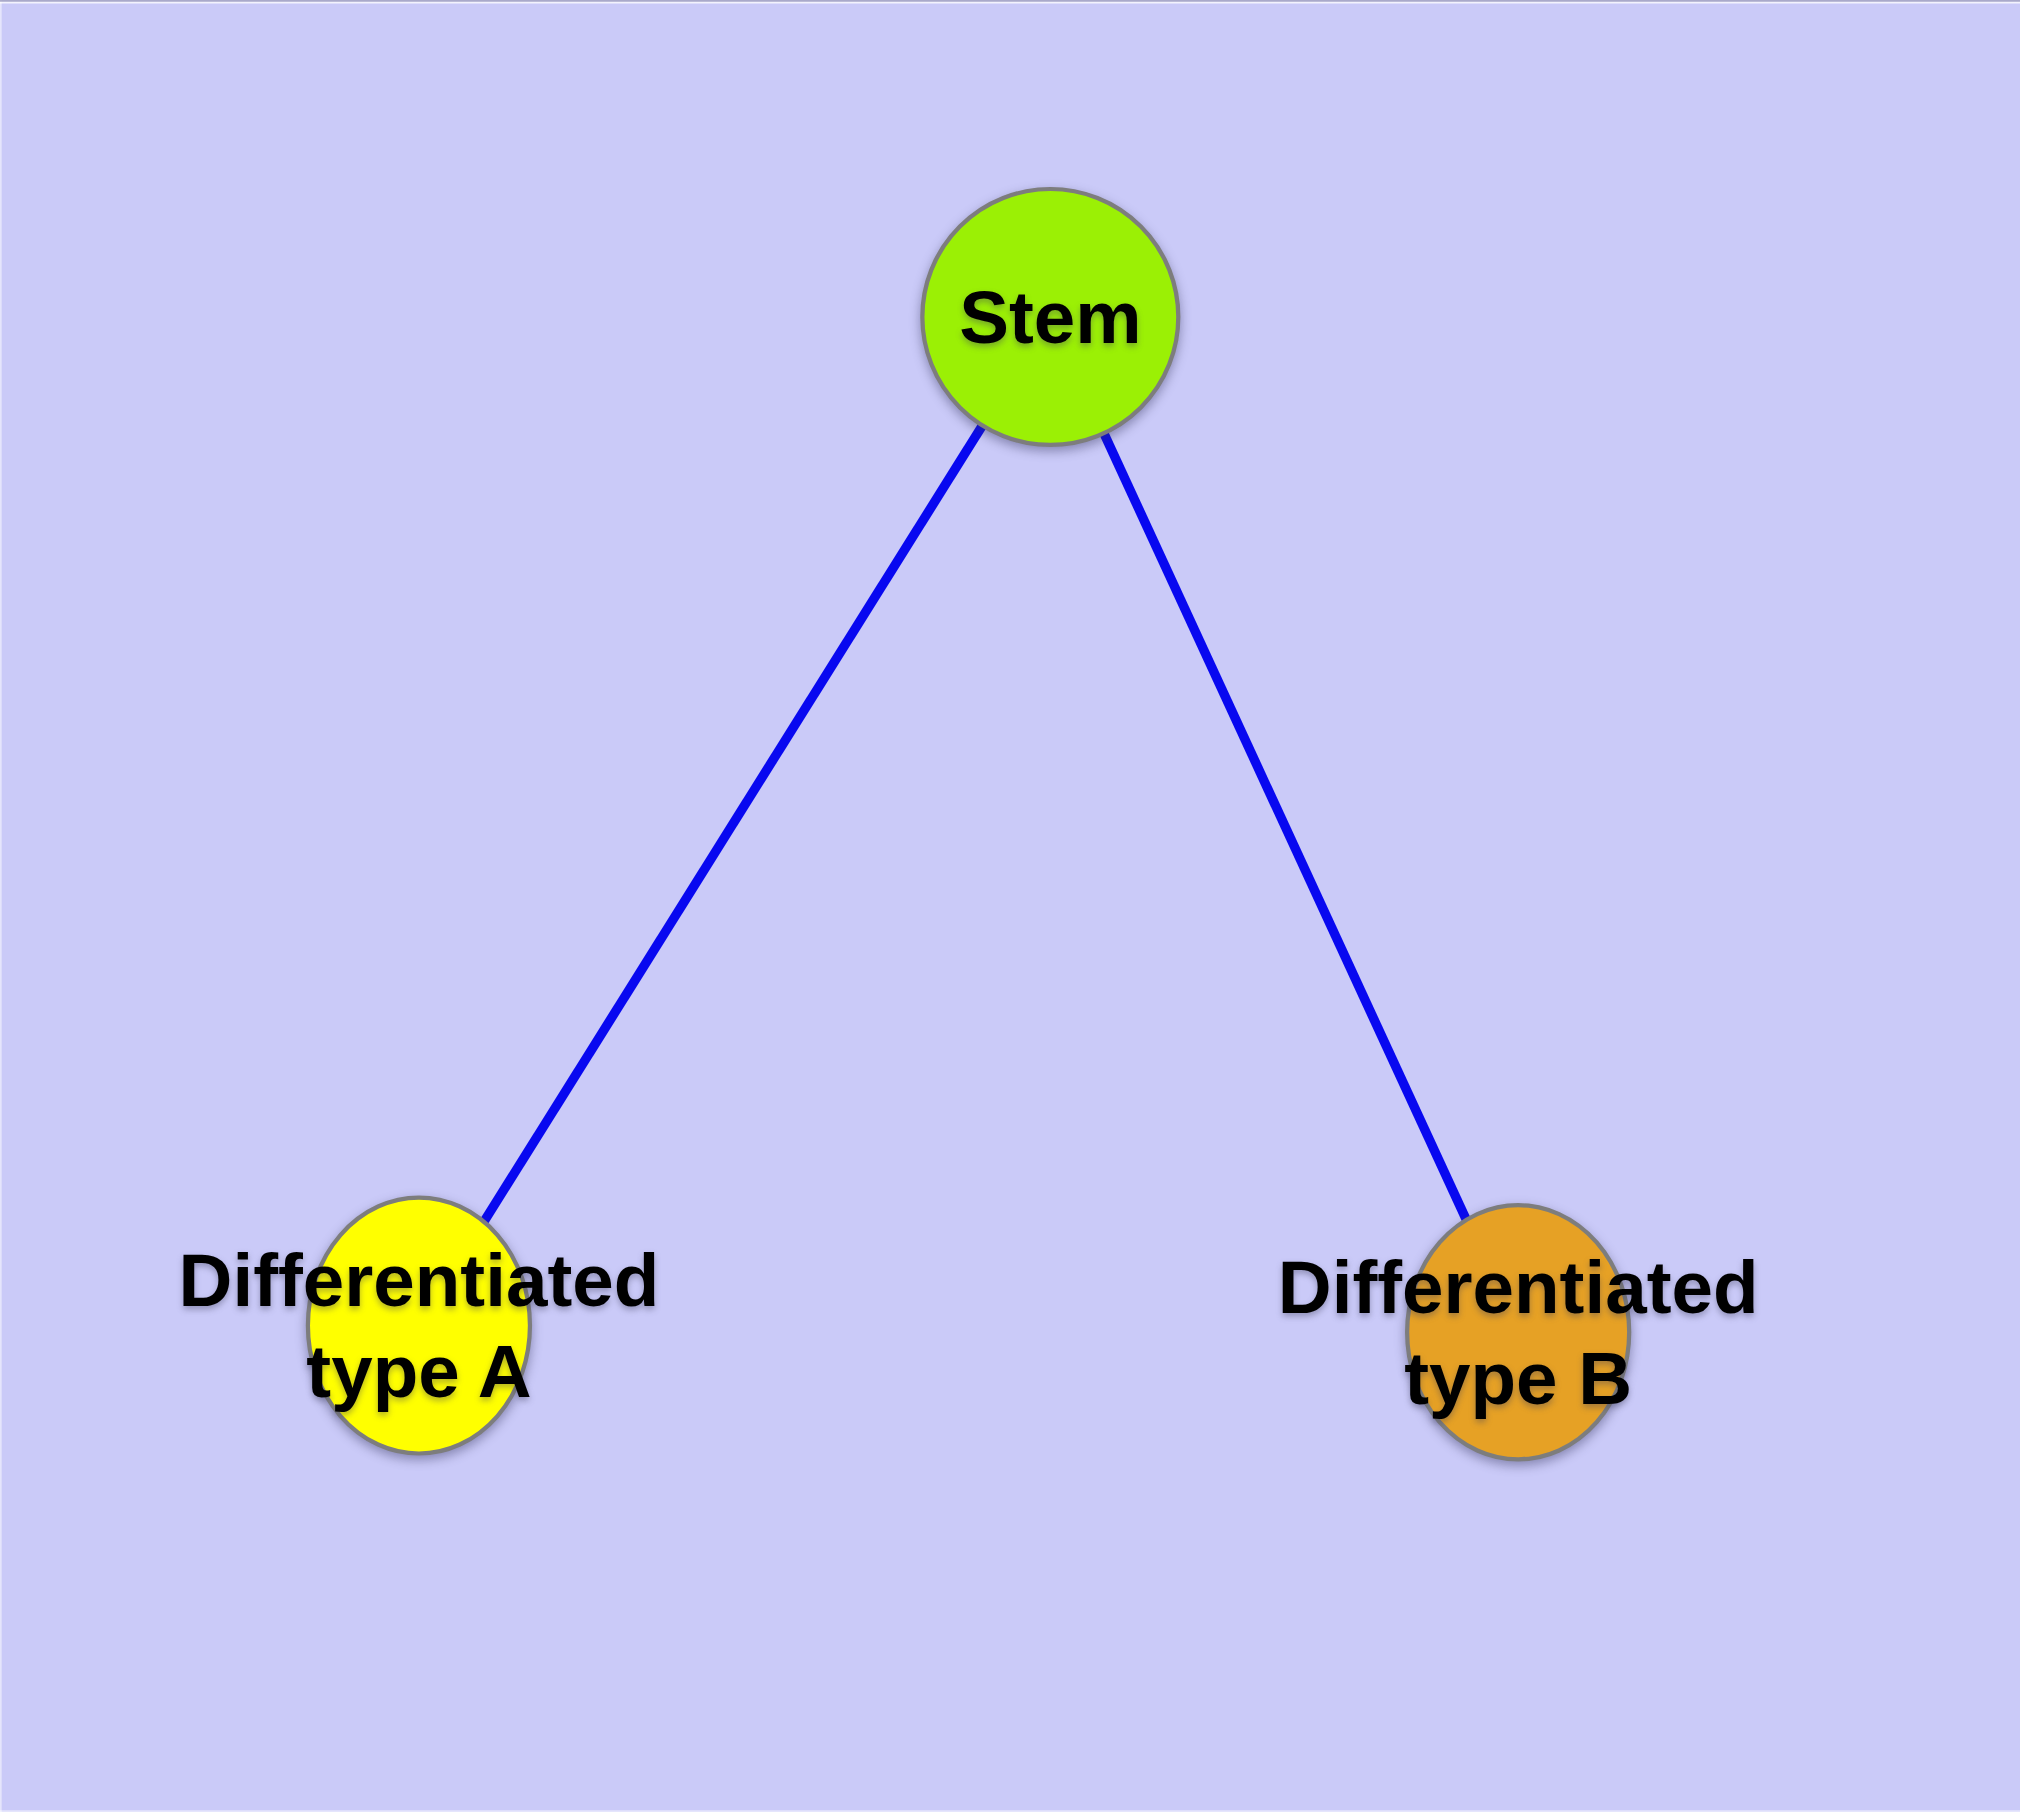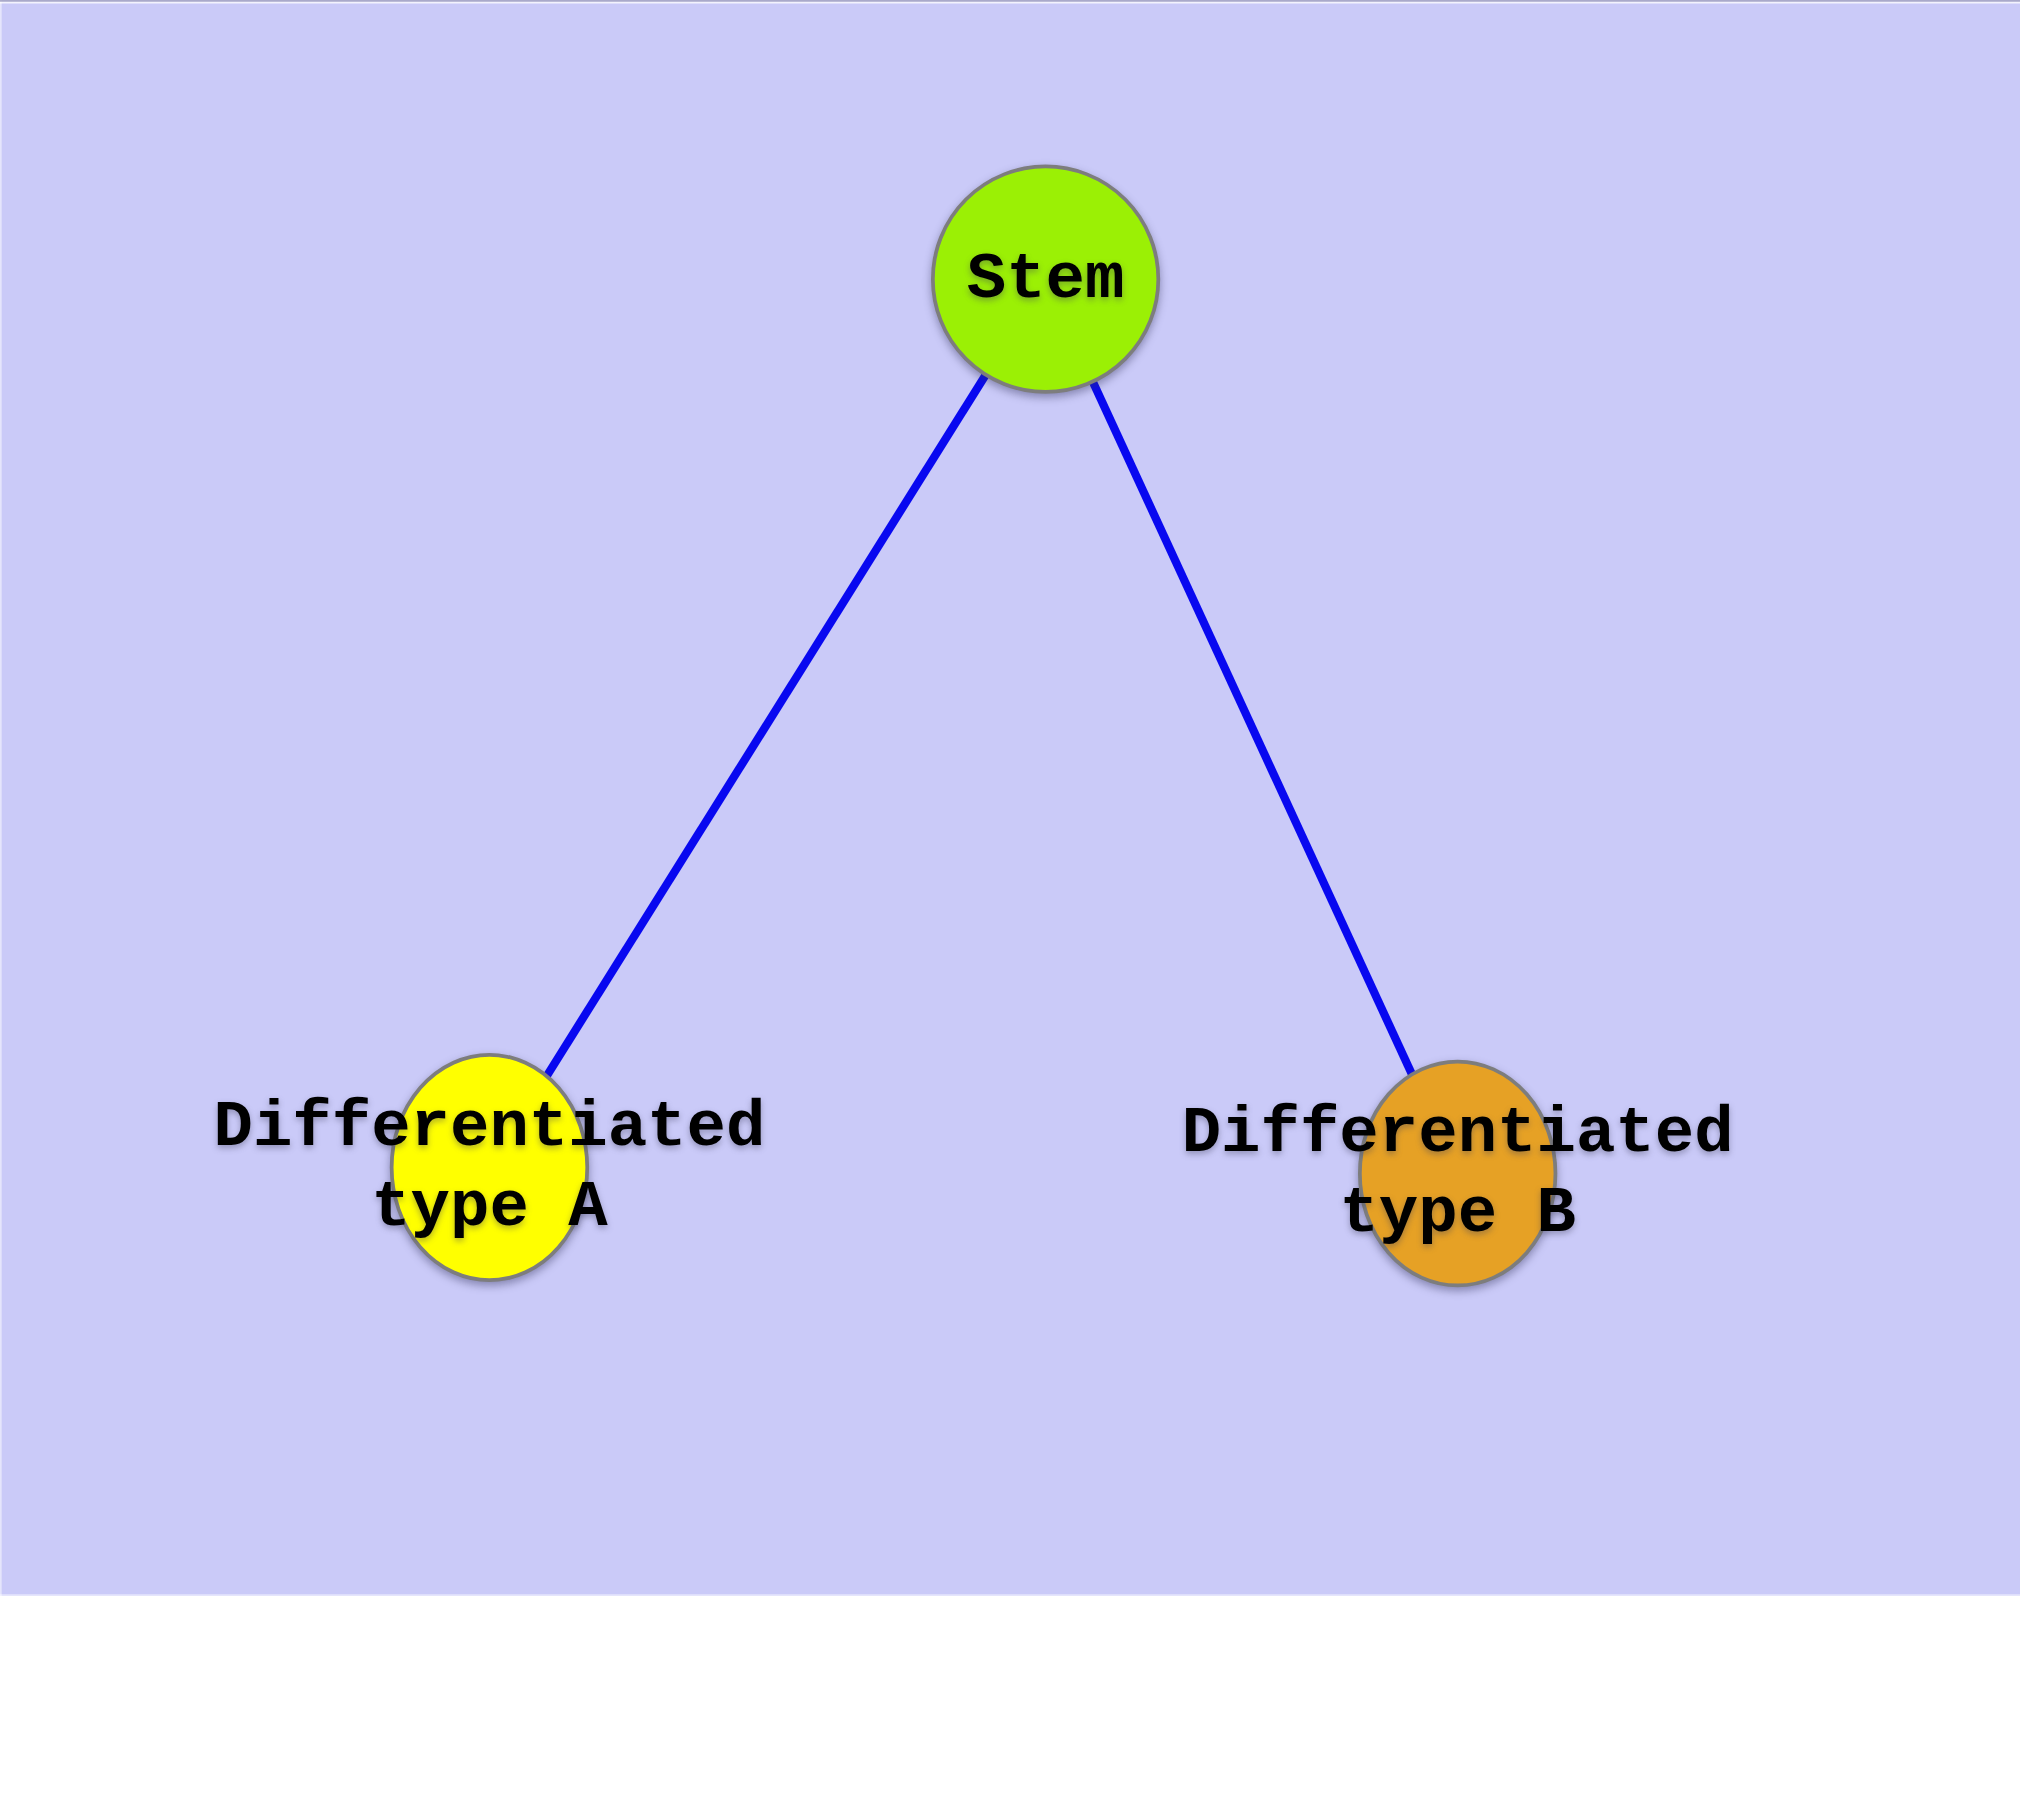--- a/index.html
+++ b/index.html
@@ -6,24 +6,23 @@
     margin: 0;
     padding: 0;
     width: 2021px;
     height: 1812px;
     overflow: hidden;
     font-family: "Liberation Sans", sans-serif;
   }
   .canvas {
     position: relative;
     width: 2021px;
-    height: 1596px;
+    height: 1812px;
     box-shadow: inset 0 1.7px 0 rgba(110,110,160,0.55), inset 0 3.4px 0 rgba(255,255,255,0.75),
                 inset 1.7px 0 0 rgba(255,255,255,0.5), inset 0 -1.7px 0 rgba(255,255,255,0.5);
-    font-family: Liberation Mono, monospace;
   }
   .canvas svg {
     position: absolute;
     inset: 0;
     width: 100%;
     height: 100%;
     display: block;
   }
   .graph-edge {
     fill: none;

